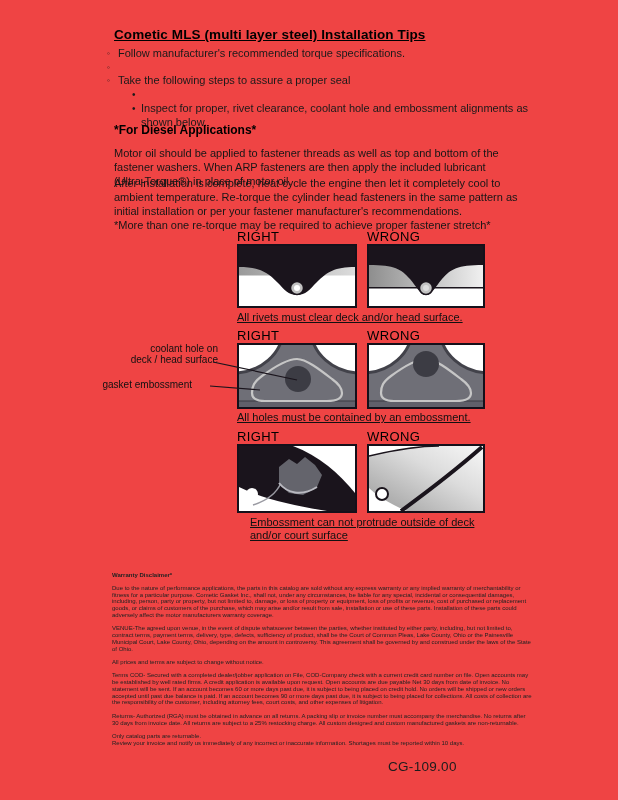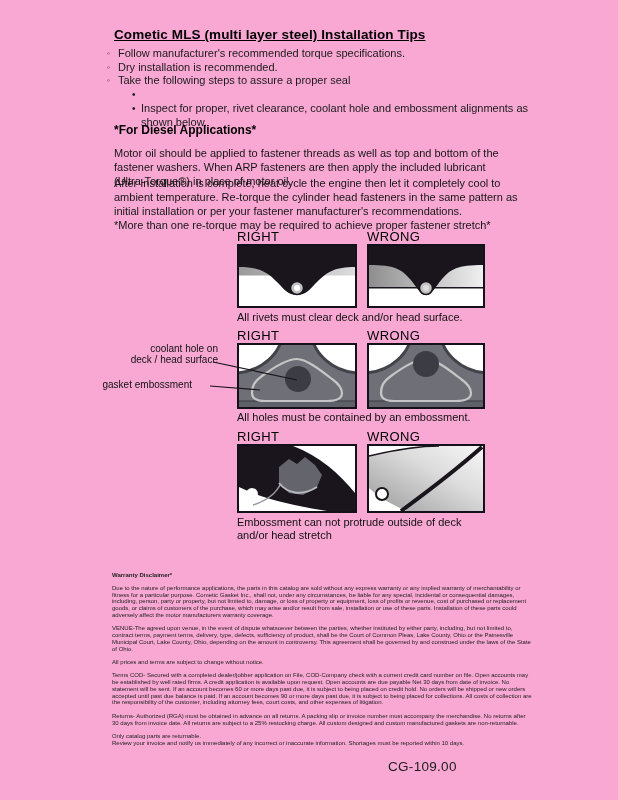--- a/index.html
+++ b/index.html
@@ -1,17 +1,17 @@
 <!DOCTYPE html>
 <html><head>
 <meta charset="utf-8">
 <style>
   html,body { margin:0; padding:0; background:#fff; }
   .page {
-    position:relative; width:618px; height:800px; background:#f9a8d4;
+    position:relative; width:618px; height:800px; background:#ef4444;
     font-family:"Liberation Sans", sans-serif; color:#1a1a1a; overflow:hidden;
   }
   .title {
     position:absolute; left:114px; top:27px; font-size:13.5px; font-weight:bold;
     color:#000; text-decoration:underline; letter-spacing:0.1px;
   }
   .bullets { position:absolute; left:107px; top:47px; width:432px; font-size:11px; line-height:13.7px; }
   .bullet-row { display:flex; }
   .bullet-row .marker { flex:0 0 11px; font-size:8px; line-height:13.7px; }
   .bullet-row.sub { padding-left:25px; }
@@ -24,22 +24,22 @@
   .lbl.r1 { top:229px; } .lbl.r2 { top:328px; } .lbl.r3 { top:429px; }
   .lbl.left-col  { left:237px; width:120px; }
   .lbl.right-col { left:367px; width:118px; }
 
   .panel { position:absolute; border:2px solid #15101a; background:#fff; }
   .panel svg { display:block; }
   #p1r { left:237px; top:244px; } #p1w { left:367px; top:244px; }
   #p2r { left:237px; top:343px; } #p2w { left:367px; top:343px; }
   #p3r { left:237px; top:444px; } #p3w { left:367px; top:444px; }
 
-  .caption { position:absolute; left:237px; font-size:11px; line-height:13px; color:#111; width:290px; }
-  .cap1 { top:311px; } .cap2 { top:411px; } .cap3 { top:516px; }
+  .caption { position:absolute; left:237px; font-size:11px; line-height:13px; color:#111; width:290px;text-decoration:underline; }
+  .cap1 { top:311px; } .cap2 { top:411px; } .cap3 { top:516px;margin-left:13px; }
 
   .side-label { position:absolute; text-align:right; font-size:10px; line-height:11px; color:#111; }
   .side-coolant { left:108px; top:343px; width:110px; }
   .side-emboss  { left:76px;  top:379px; width:116px; }
   .leader-overlay { position:absolute; left:205px; top:356px; z-index:5; pointer-events:none; }
 
   .warranty { position:absolute; left:112px; top:572px; width:420px; font-size:6px; line-height:6.8px; color:#222; }
   .warranty .wh { font-weight:bold; margin:0 0 6px 0; font-size:6px; }
   .warranty p { margin:0 0 6.5px 0; }
   .warranty p.tight { margin-bottom:0; }
@@ -53,21 +53,20 @@
 
   <div class="title">Cometic MLS (multi layer steel) Installation Tips</div>
 
   <div class="bullets">
     <div class="bullet-row">
       <span class="marker">◦</span>
       <span>Follow manufacturer's recommended torque specifications.</span>
     </div>
     <div class="bullet-row">
       <span class="marker">◦</span>
-      <span>Dry installation is recommended.</span>
     </div>
     <div class="bullet-row">
       <span class="marker">◦</span>
       <span>Take the following steps to assure a proper seal</span>
     </div>
     <div class="bullet-row sub">
       <span class="marker">•</span>
     </div>
     <div class="bullet-row sub">
       <span class="marker">•</span>
@@ -177,21 +176,21 @@
       </defs>
       <rect width="114" height="65" fill="#ffffff"></rect>
       <path d="M0,10 C30,3 55,0 70,0 H114 V65 H38 C21,58 8,50 0,42 Z" fill="url(#g3w)"></path>
       <path d="M0,10 C30,3 55,0 70,0" fill="none" stroke="#1a141c" stroke-width="1.5"></path>
       <path d="M32,65 C58,46 88,23 113,1" fill="none" stroke="#1a141c" stroke-width="4"></path>
       <circle cx="13" cy="48" r="6" fill="#ffffff" stroke="#1a141c" stroke-width="2"></circle>
     </svg>
   </div>
   <div class="caption cap3">
     <span>Embossment can not protrude outside of deck</span><br>
-    <span>and/or head stretch</span>
+    <span>and/or court surface</span>
   </div>
 
   <div class="warranty">
     <div class="wh">Warranty Disclaimer*</div>
     <p>Due to the nature of performance applications, the parts in this catalog are sold without any express warranty or any implied warranty of merchantability or fitness for a particular purpose.  Cometic Gasket Inc., shall not, under any circumstances, be liable for any special, incidental or consequential damages, including, person, party or property, but not limited to, damage, or loss of property or equipment, loss of profits or revenue, cost of purchased or replacement goods, or claims of customers of the purchase, which may arise and/or result from sale, installation or use of these parts.  Installation of these parts could adversely affect the motor manufacturers warranty coverage.</p>
     <p>VENUE-The agreed upon venue, in the event of dispute whatsoever between the parties, whether instituted by either party, including, but not limited to, contract terms, payment terms, delivery, type, defects, sufficiency of product, shall be the Court of Common Pleas, Lake County, Ohio or the Painesville Municipal Court, Lake County, Ohio, depending on the amount in controversy. This agreement shall be governed by and construed under the laws of the State of Ohio.</p>
     <p>All prices and terms are subject to change without notice.</p>
     <p>Terms COD- Secured with a completed dealer/jobber application on File, COD-Company check with a current credit card number on file.  Open accounts may be established by well rated firms.  A credit application is available upon request.  Open accounts are due payable Net 30 days from date of invoice.  No statement will be sent.  If an account becomes 60 or more days past due, it is subject to being placed on credit hold.  No orders will be shipped or new orders accepted until past due balance is paid.  If an account becomes 90 or more days past due, it is subject to being placed for collections.  All costs of collection are the responsibility of the customer, including attorney fees, court costs, and other expenses of litigation.</p>
     <p>Returns- Authorized (RGA) must be obtained in advance on all returns.  A packing slip or invoice number must accompany the merchandise.  No returns after 30 days from invoice date.  All returns are subject to a 25% restocking charge.  All custom designed and custom manufactured gaskets are non-returnable.</p>
     <p class="tight">Only catalog parts are returnable.</p>

